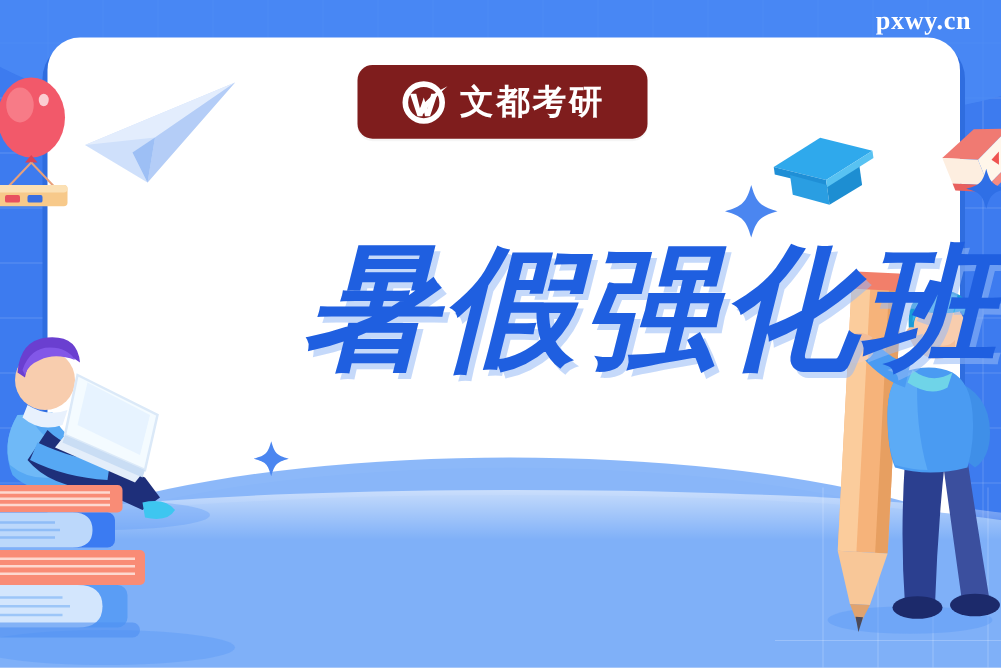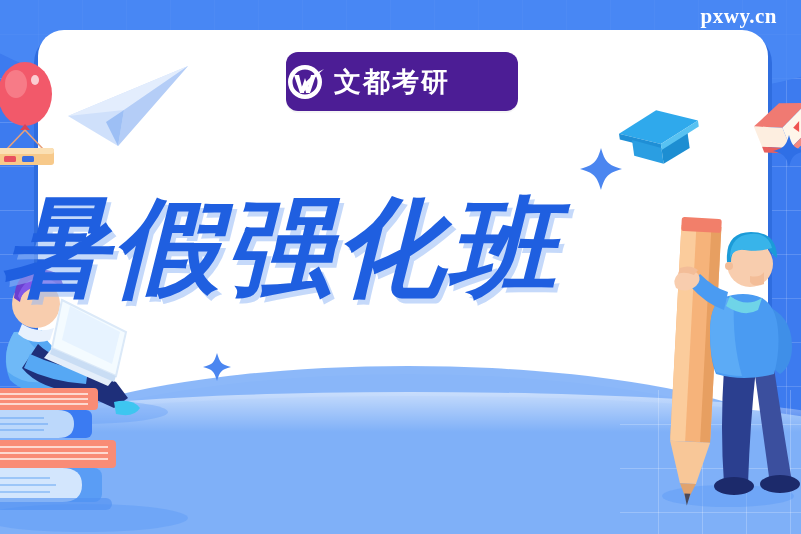--- a/index.html
+++ b/index.html
@@ -36,31 +36,31 @@
     background:#2f6ddf;border-radius:30px;}
   .card{position:absolute;left:38px;top:30px;width:730px;height:406px;
     background:#fff;border-radius:26px;overflow:hidden;}
   .card-wave{position:absolute;left:-60px;bottom:-40px;width:860px;height:110px;
     background:#86b4f9;border-radius:50% 50% 0 0 / 100% 100% 0 0;opacity:.95;}
   .card-wave2{position:absolute;left:-60px;bottom:-48px;width:860px;height:110px;
     background:#b9d4fb;border-radius:50% 50% 0 0 / 100% 100% 0 0;opacity:.9;}
 
   
   .logo-badge{position:absolute;left:286px;top:52px;width:232px;height:59px;
-    background:#4c1d95;border-radius:12px;
-    display:flex;align-items:center;justify-content:flex-start;gap:10px;
+    background:#7f1d1d;border-radius:12px;
+    display:flex;align-items:center;justify-content:center;gap:10px;
     box-shadow:0 2px 0 rgba(0,0,0,.04);z-index:40;}
   .logo-mark{width:38px;height:38px;flex:0 0 auto;}
   .logo-text{color:#fff;font-size:27px;font-weight:bold;letter-spacing:2px;
     font-family:"DejaVu Sans","Liberation Sans",sans-serif;line-height:1;
     white-space:nowrap;}
 
   
   .headline-wrap{position:absolute;left:0;top:188px;width:801px;height:120px;z-index:30;
-    display:flex;align-items:center;justify-content:flex-start;pointer-events:none;}
+    display:flex;align-items:center;justify-content:flex-end;pointer-events:none;}
   .headline{position:relative;font-size:108px;font-weight:bold;font-style:italic;
     color:#1f5fe0;letter-spacing:4px;line-height:1;white-space:nowrap;
     font-family:"DejaVu Sans","Liberation Sans",sans-serif;
     text-shadow:4px 5px 0 rgba(150,185,245,.55);}
 
   
   .watermark{position:absolute;right:24px;top:4px;z-index:60;
     color:#fff;font-family:"Liberation Serif","DejaVu Serif",serif;
     font-weight:bold;font-size:21px;letter-spacing:.5px;}
 

